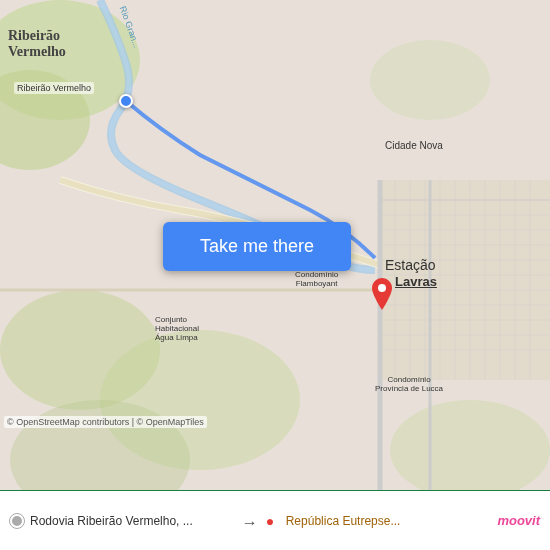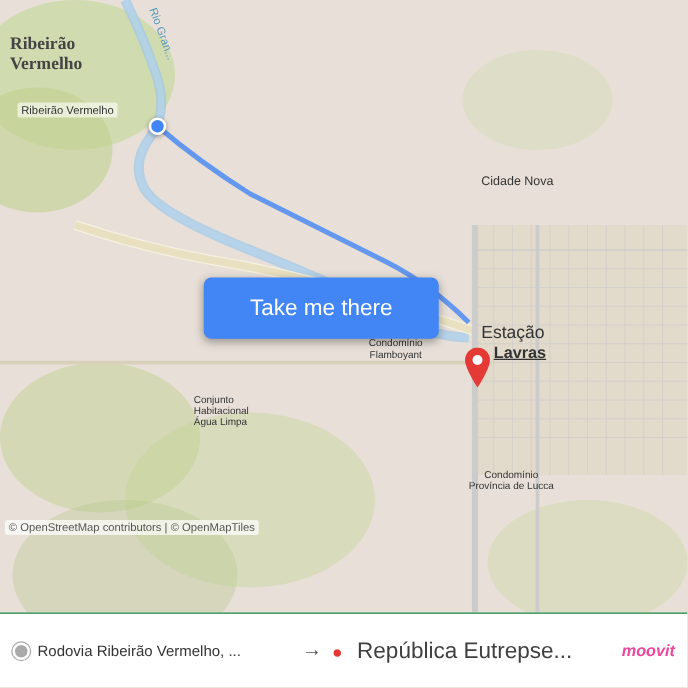--- a/index.html
+++ b/index.html
@@ -107,22 +107,22 @@
       width: 14px;
       height: 14px;
       margin-right: 6px;
       flex-shrink: 0;
       color: #e53935;
       font-size: 14px;
       line-height: 14px;
     }
 
     #dest-text {
-      font-size: 18px;
-      color: #404040;
+      font-size: 12px;
+      color: #a16207;
       white-space: nowrap;
       overflow: hidden;
       text-overflow: ellipsis;
       text-align: right;
     }
 
     #moovit-logo {
       flex-shrink: 0;
       margin-left: 8px;
       font-size: 13px;

